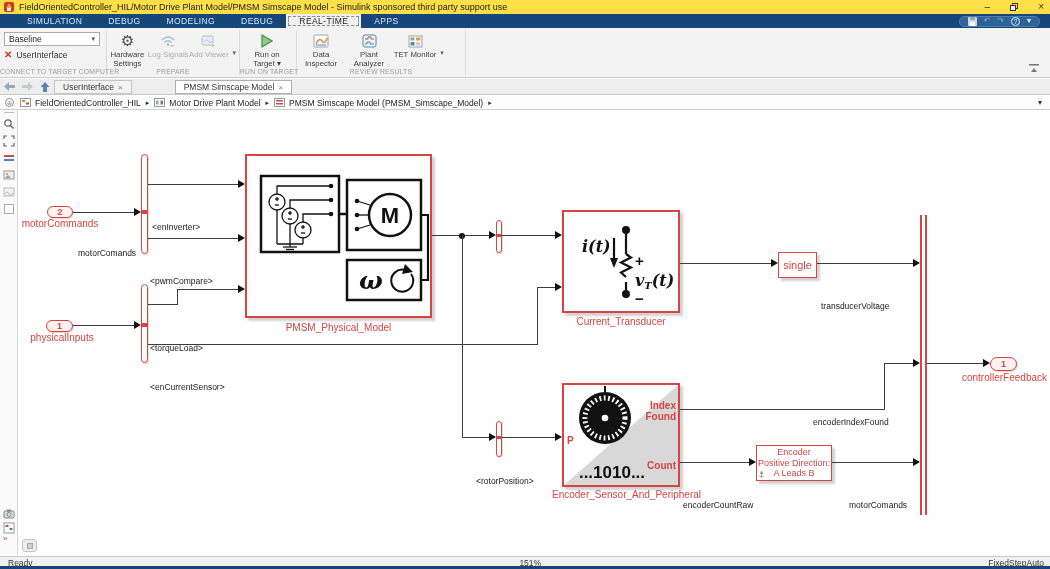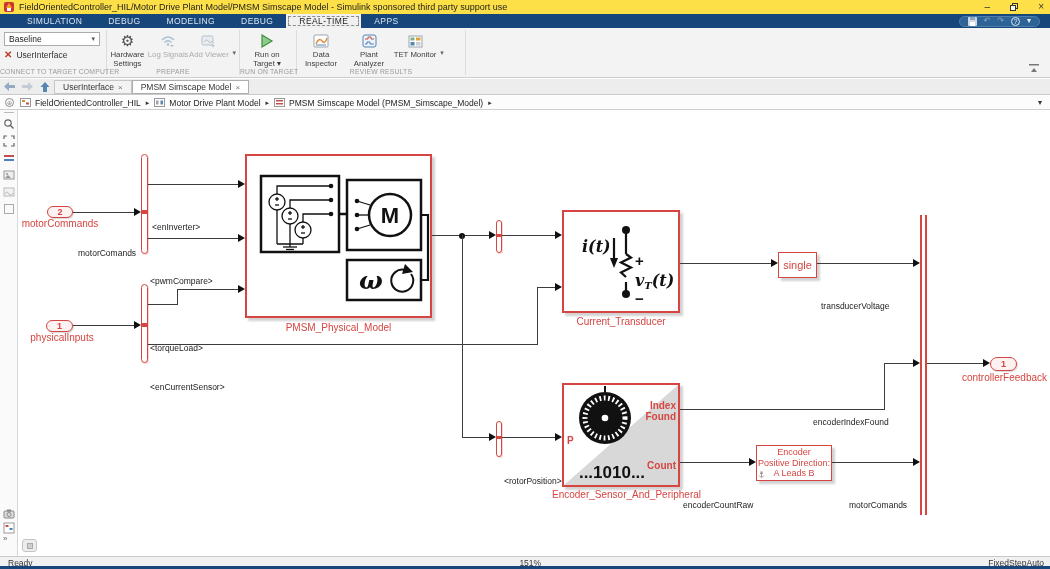--- a/index.html
+++ b/index.html
@@ -45,21 +45,21 @@
   .g-run { width:56px; flex-direction:row; padding-top:1px; }
   .g-review { width:168px; flex-direction:row; padding-top:1px; }
   .minicaret { width:10px; display:flex; align-items:center; justify-content:center; font-size:7px; color:#666; }
   .gearglyph { font-size:15px; color:#4d4d4d; line-height:16px; }
   .collapse-ribbon { position:absolute; right:10px; bottom:4px; width:12px; height:10px; }
 
   
   .docstrip { position:absolute; left:0; top:79px; width:1050px; height:16px; background:#ededed; border-bottom:1px solid #c9c9c9; display:flex; align-items:stretch; }
   .navico { width:18px; display:flex; align-items:center; justify-content:center; }
   .dtab { display:flex; align-items:center; gap:4px; padding:0 8px; font-size:8.5px; color:#333; border:1px solid #c6c6c6; background:#f3f3f3; margin-top:1px; }
-  .dtab.active { background:#fff; border-color:#aeaeae; }
+  .dtab.active { background:#fff; border-color:#aeaeae;margin-left:43px; }
   .dtab .x { font-size:8px; color:#777; }
 
   
   .breadcrumb { position:absolute; left:0; top:96px; width:1050px; height:14px; background:#fcfcfc; border-bottom:1px solid #cfcfcf; display:flex; align-items:center; padding-left:5px; }
   .bc-circle { width:9px; height:9px; border:1px solid #8c8c8c; border-radius:50%; margin-right:6px; display:flex; align-items:center; justify-content:center; font-size:6px; color:#8c8c8c; }
   .bc-item { display:flex; align-items:center; gap:4px; margin-right:5px; }
   .bc-item span.lbl { font-size:8.5px; color:#1e1e1e; white-space:nowrap; }
   .bc-sep { font-size:7px; color:#333; margin-right:5px; }
   .bc-caret { position:absolute; right:8px; font-size:8px; color:#333; }
 
@@ -432,21 +432,21 @@
   <div class="wh" style="left:502px;top:235px;width:53px"></div>
   <div class="ar" style="left:555px;top:231px"></div>
 
   <div class="wv" style="left:462px;top:235px;height:203px"></div>
   <div class="wh" style="left:462px;top:437px;width:27px"></div>
   <div class="ar" style="left:489px;top:433px"></div>
   <div class="bbar" style="left:496px;top:421px;width:6px;height:36px"></div>
   <div class="btick" style="left:496px;top:436px;width:6px;height:3px"></div>
   <div class="wh" style="left:502px;top:437px;width:53px"></div>
   <div class="ar" style="left:555px;top:433px"></div>
-  <div class="sig" style="left:504px;top:441px">&lt;rotorPosition&gt;</div>
+  <div class="sig" style="left:476px;top:441px">&lt;rotorPosition&gt;</div>
 
   <div class="blk" style="left:562px;top:210px;width:118px;height:103px">
     <svg width="100%" height="100%" viewBox="0 0 114 99">
       <circle cx="62" cy="18" r="4" fill="#111"></circle>
         <circle cx="62" cy="82" r="4" fill="#111"></circle>
       <path d="M62 18 V42 M62 70 V82" stroke="#111" stroke-width="2.2"></path>
       <path d="M62 42 l5 3.5 l-10 5 l10 5 l-10 5 l5 4.5" fill="none" stroke="#111" stroke-width="2.2"></path>
       <text x="18" y="40" font-size="16" font-style="italic" font-weight="bold" font-family="DejaVu Serif, serif" fill="#111">i(t)</text>
       <line x1="50" y1="26" x2="50" y2="48" stroke="#111" stroke-width="2.2"></line>
       <path d="M46 46 H54 L50 56 Z" fill="#111"></path>

